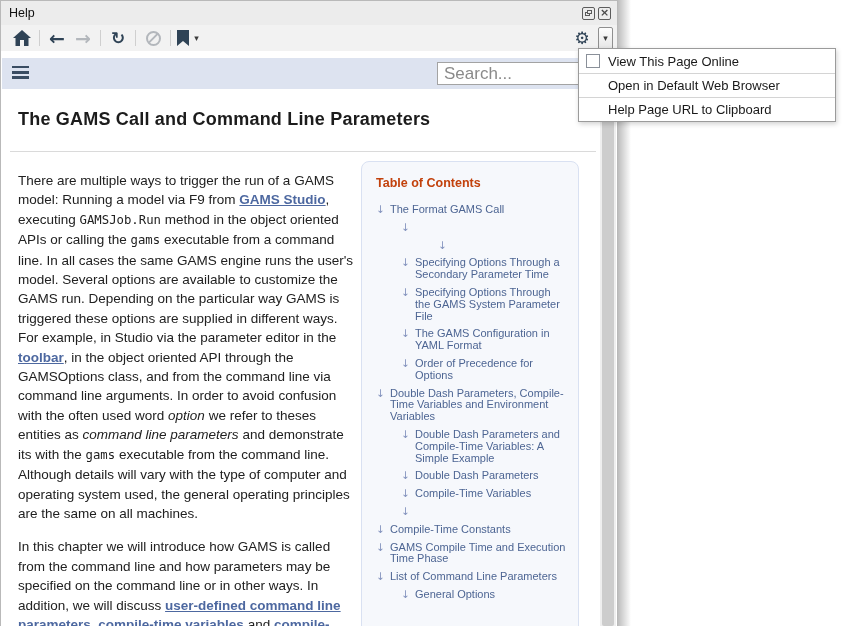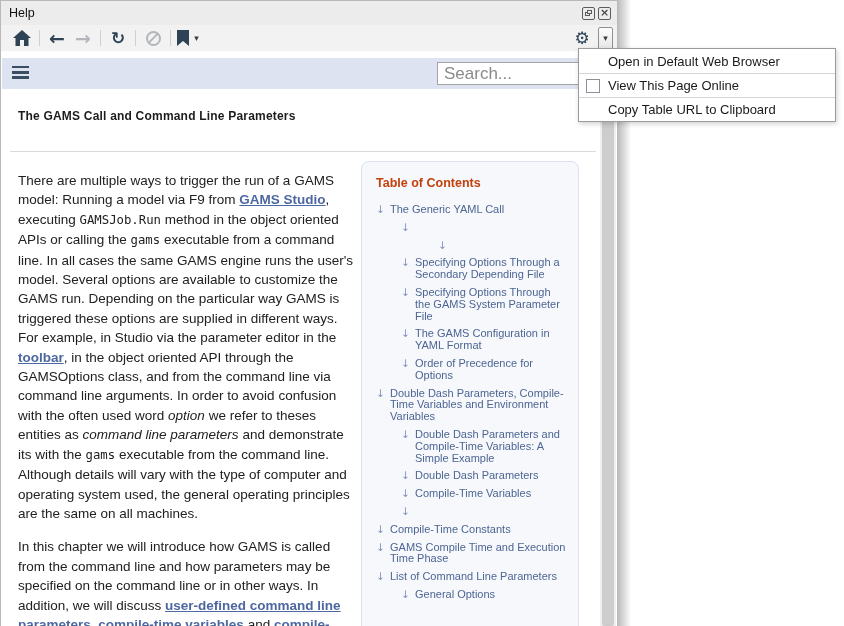--- a/index.html
+++ b/index.html
@@ -50,21 +50,21 @@
   .hamburger span { display:block; width:17px; height:2.4px; background:#3a4d63; margin-bottom:2.8px; }
   .search-box { position:absolute; left:435px; top:4px; width:166px; height:23px;
     border:1px solid #a3a3a3; background:#ffffff; font-size:17px; padding:0 6px;
     color:#333; font-family:"Liberation Sans", sans-serif; outline:none; }
   .search-box::placeholder { color:#8a8a8a; }
   .search-grip { position:absolute; left:594px; top:22px; width:0; height:0;
     border-left:5px solid transparent; border-bottom:5px solid #4a69a3; }
 
   
   .content { position:absolute; left:1px; top:88px; width:600px; height:537px; background:#fff; overflow:hidden; }
-  .page-title { position:absolute; left:16px; top:20px; width:570px; font-size:12px;
+  .page-title { position:absolute; left:16px; top:20px; width:570px; font-size:18px;
     font-weight:bold; color:#1c1c1c; letter-spacing:0.2px; }
   .title-divider { position:absolute; left:8px; top:62px; width:586px; height:1px; background:#dadada; }
 
   .article { position:absolute; left:16px; top:82px; width:338px; font-size:13.5px;
     color:#212121; line-height:19.4px; }
   .article p { margin-bottom:14px; }
   .seg-plain {}
   .seg-link { color:#4d68a0; font-weight:bold; cursor:pointer;text-decoration:underline; }
   .seg-mono { font-family:"DejaVu Sans Mono", monospace; font-size:12.3px; }
   .seg-italic { font-style:italic; }
@@ -168,31 +168,31 @@
       <div class="article">
         <p><span class="seg-plain">There are multiple ways to trigger the run of a GAMS model: Running a model via F9 from </span><span class="seg-link">GAMS Studio</span><span class="seg-plain">, executing </span><span class="seg-mono">GAMSJob.Run</span><span class="seg-plain"> method in the object oriented APIs or calling the </span><span class="seg-mono">gams</span><span class="seg-plain"> executable from a command line. In all cases the same GAMS engine runs the user's model. Several options are available to customize the GAMS run. Depending on the particular way GAMS is triggered these options are supplied in different ways. For example, in Studio via the parameter editor in the </span><span class="seg-link">toolbar</span><span class="seg-plain">, in the object oriented API through the GAMSOptions class, and from the command line via command line arguments. In order to avoid confusion with the often used word </span><span class="seg-italic">option</span><span class="seg-plain"> we refer to theses entities as </span><span class="seg-italic">command line parameters</span><span class="seg-plain"> and demonstrate its with the </span><span class="seg-mono">gams</span><span class="seg-plain"> executable from the command line. Although details will vary with the type of computer and operating system used, the general operating principles are the same on all machines.</span></p>
         <p><span class="seg-plain">In this chapter we will introduce how GAMS is called from the command line and how parameters may be specified on the command line or in other ways. In addition, we will discuss </span><span class="seg-link">user-defined command line parameters</span><span class="seg-plain">, </span><span class="seg-link">compile-time variables</span><span class="seg-plain"> and </span><span class="seg-link">compile-time constants</span></p>
       </div>
 
       <div class="toc-panel">
         <div class="toc-title">Table of Contents</div>
         <div>
             <div class="toc-item lvl0">
               <span class="toc-arrow">↓</span>
-              <span class="toc-label">The Generic YAML Call</span>
+              <span class="toc-label">The Format GAMS Call</span>
             </div>
             <div class="toc-item lvl1">
               <span class="toc-arrow">↓</span>
             </div>
             <div class="toc-item lvl2">
               <span class="toc-arrow">↓</span>
             </div>
             <div class="toc-item lvl1">
               <span class="toc-arrow">↓</span>
-              <span class="toc-label">Specifying Options Through a Secondary Depending File</span>
+              <span class="toc-label">Specifying Options Through a Secondary Parameter Time</span>
             </div>
             <div class="toc-item lvl1">
               <span class="toc-arrow">↓</span>
               <span class="toc-label">Specifying Options Through the GAMS System Parameter File</span>
             </div>
             <div class="toc-item lvl1">
               <span class="toc-arrow">↓</span>
               <span class="toc-label">The GAMS Configuration in YAML Format</span>
             </div>
             <div class="toc-item lvl1">
@@ -241,28 +241,28 @@
     <div class="scrollbar">
       <div class="scroll-thumb"></div>
     </div>
 
   </div>
 
   <div class="window-shadow"></div>
 
   <div class="menu">
     <div>
-        <div class="menu-item">
-          <span class="menu-checkbox-spacer"></span>
-          <span class="menu-label">Open in Default Web Browser</span>
-        </div>
         <div class="menu-item">
           <span class="menu-checkbox"></span>
           <span class="menu-label">View This Page Online</span>
         </div>
         <div class="menu-item">
           <span class="menu-checkbox-spacer"></span>
-          <span class="menu-label">Copy Table URL to Clipboard</span>
+          <span class="menu-label">Open in Default Web Browser</span>
+        </div>
+        <div class="menu-item">
+          <span class="menu-checkbox-spacer"></span>
+          <span class="menu-label">Help Page URL to Clipboard</span>
         </div>
       </div>
   </div>
 
 </div>
 
 </body></html>

